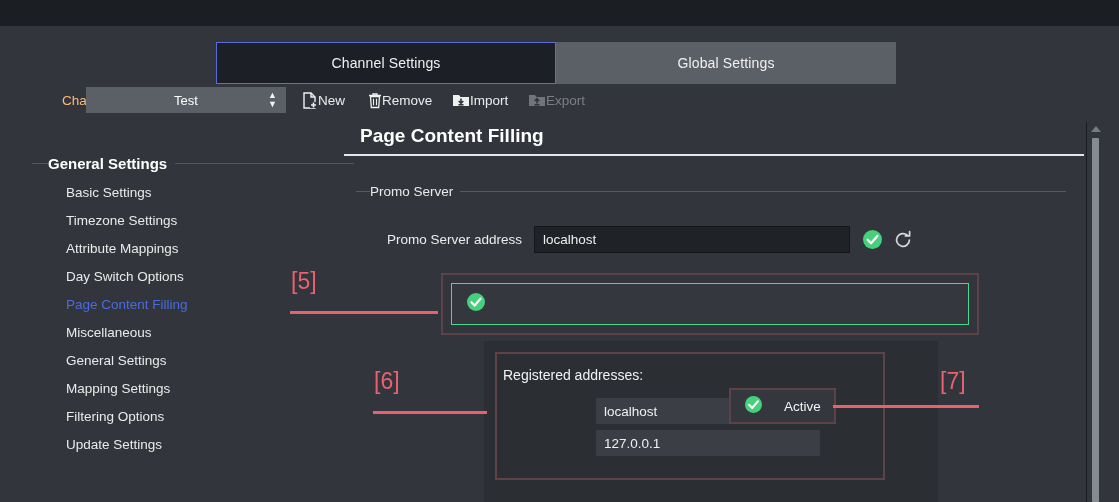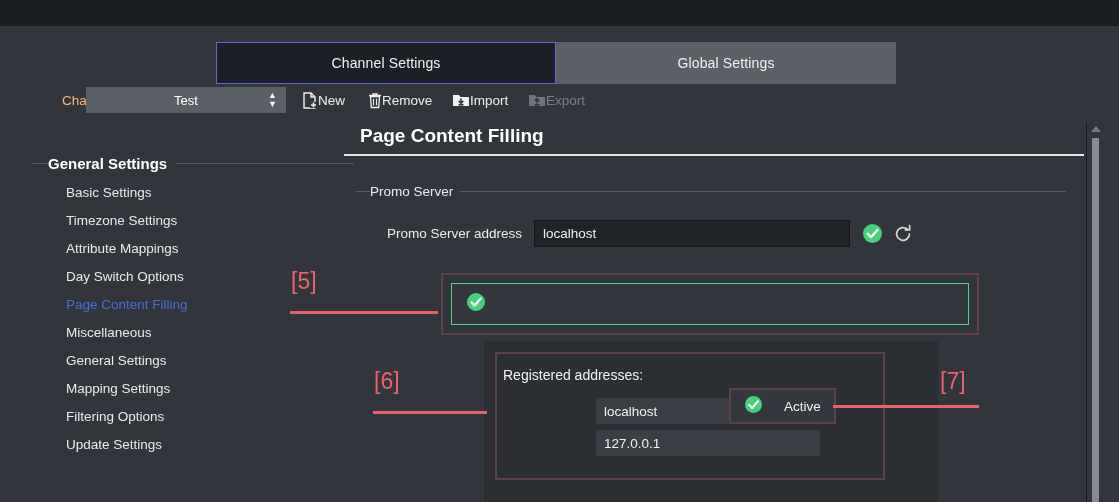--- a/index.html
+++ b/index.html
@@ -182,21 +182,21 @@
     position: absolute;
     left: 12px; right: 18px;
     top: 9px;
     height: 1px;
     background: #565b62;
     z-index: 1;
   }
 
   .field-row {
     position: absolute;
-    left: 344px; top: 220px;
+    left: 344px; top: 226px;
     display: flex;
     align-items: center;
   }
   .field-label {
     font-size: 13.5px;
     color: #ececec;
     width: 178px;
     text-align: right;
     padding-right: 12px;
   }

